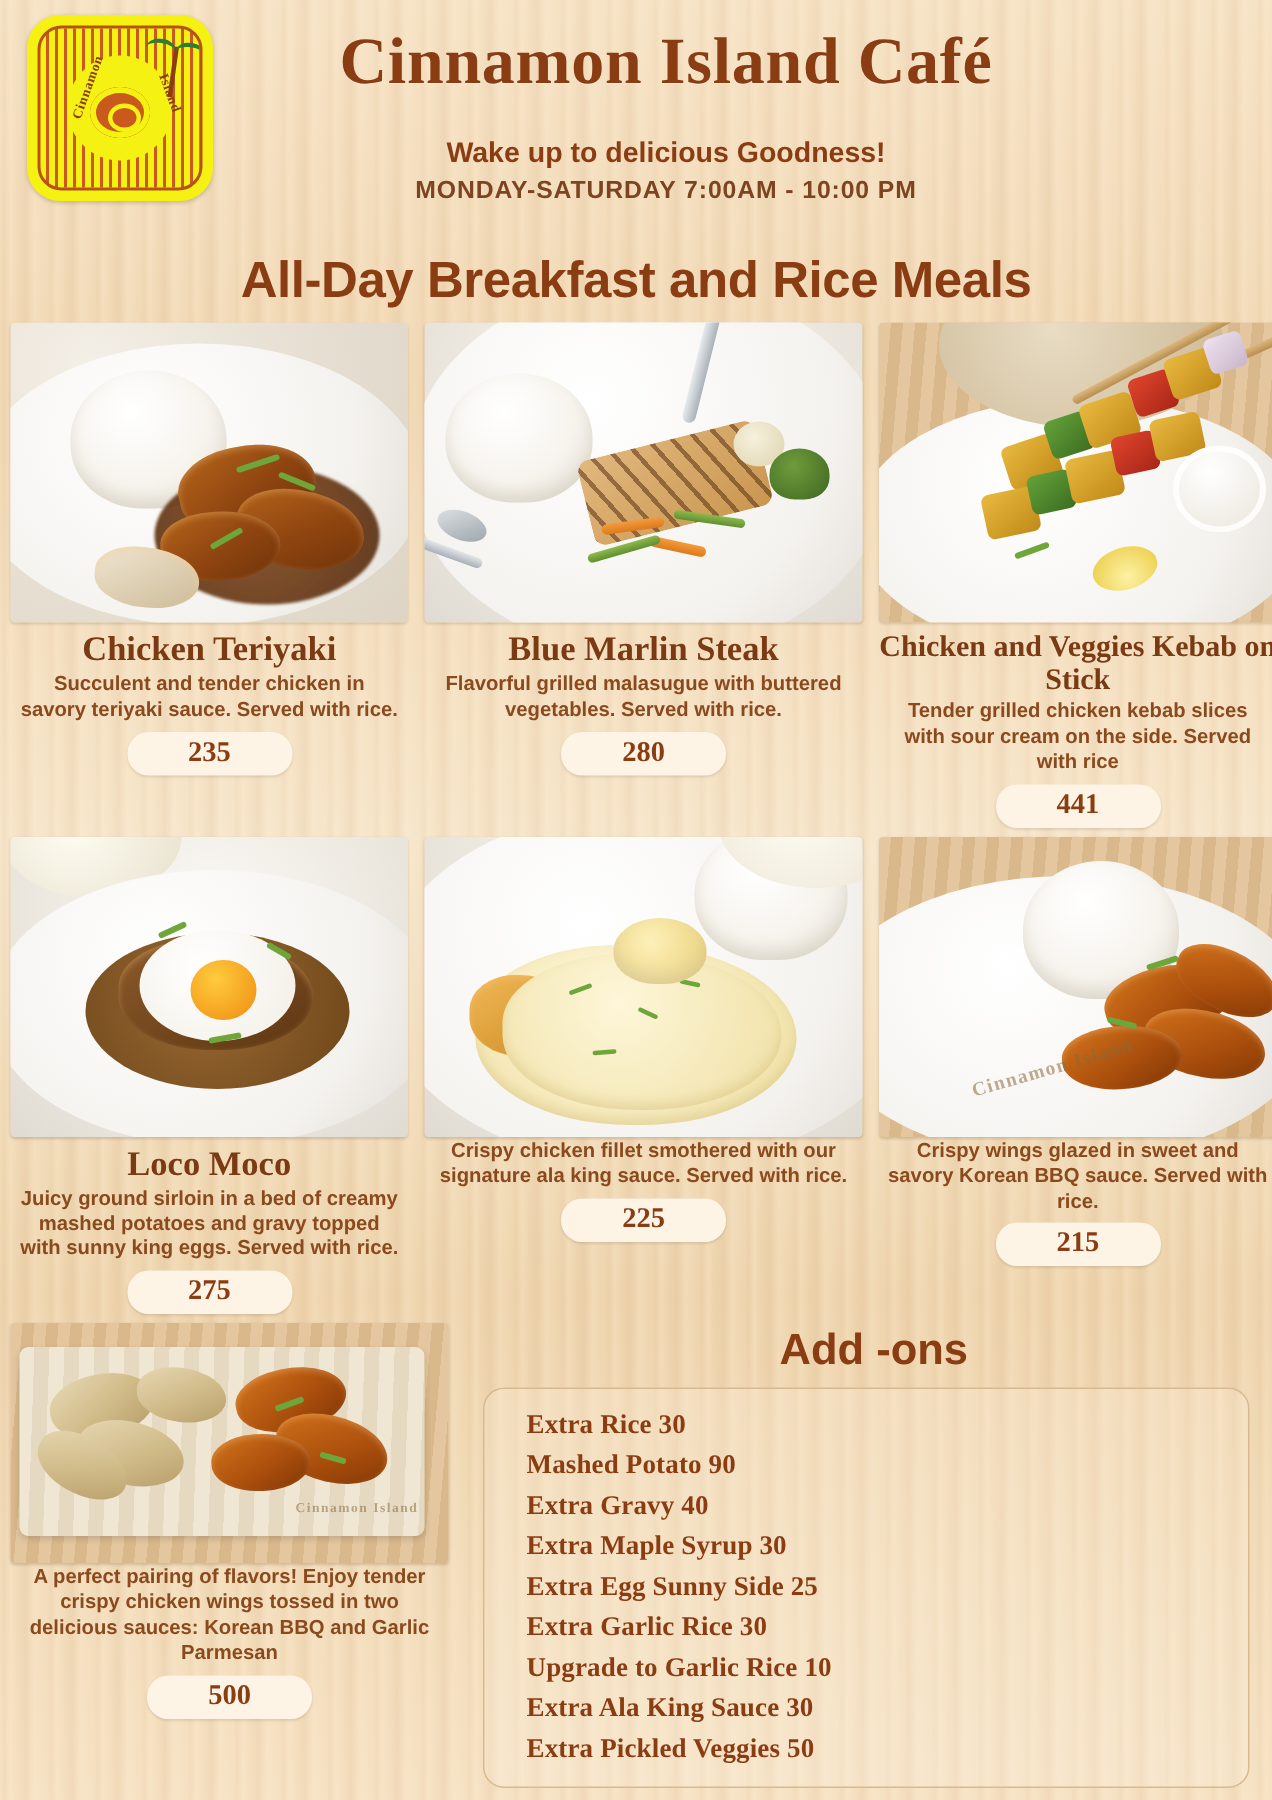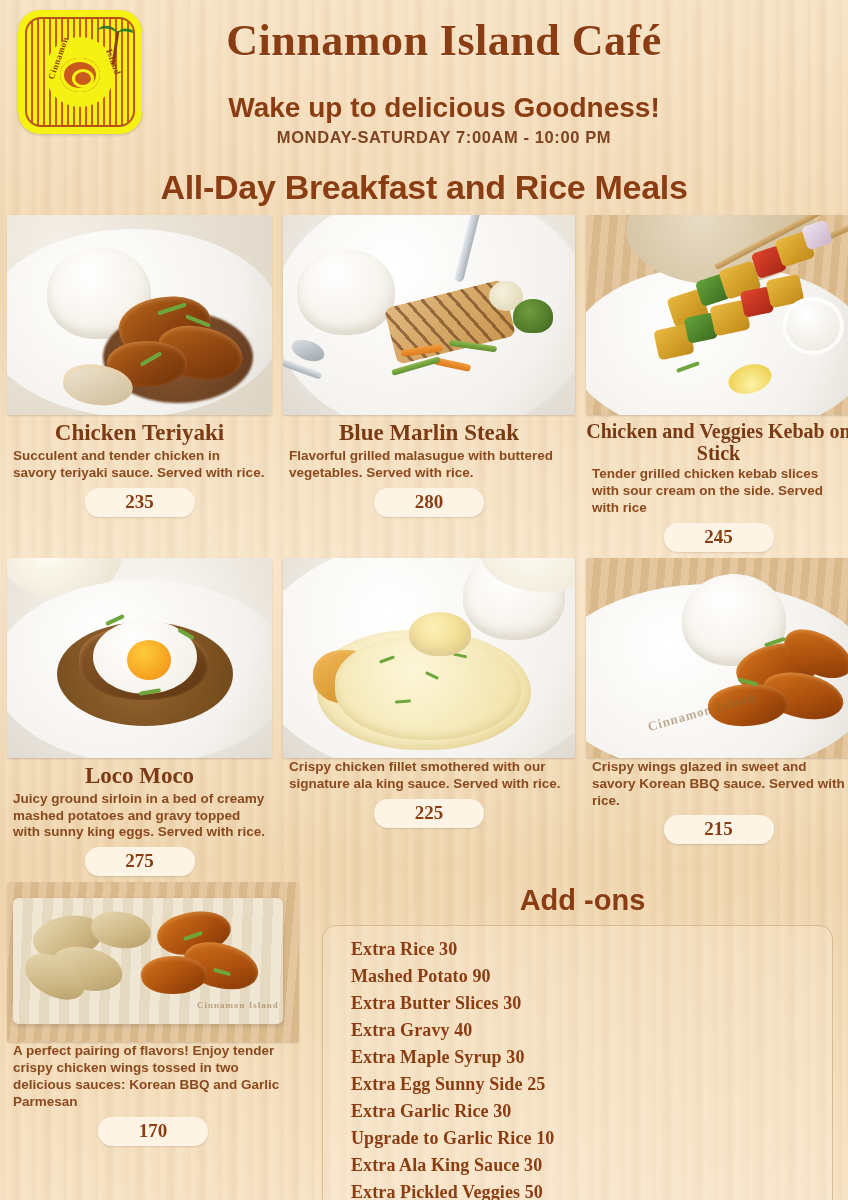--- a/index.html
+++ b/index.html
@@ -127,21 +127,21 @@
     font-size: 44px;
     color: #8a3d12;
     letter-spacing: 0.5px;
     line-height: 1.05;
     margin: 10px 0 2px 0;
     text-shadow: 0 1px 0 rgba(255,255,255,0.35);
   }
   .cafe-tag {
     font-family: "Liberation Sans", sans-serif;
     font-weight: bold;
-    font-size: 28px;
+    font-size: 19px;
     color: #8a3d12;
     margin-bottom: 2px;
     margin-top: 28px;
   }
   .cafe-hours {
     font-family: "Liberation Sans", sans-serif;
     font-weight: bold;
     font-size: 16.5px;
     letter-spacing: 0.6px;
     color: #7d4422;
@@ -188,21 +188,21 @@
     text-align: center;
     margin: 6px 0 1px 0;
     line-height: 1.08;
   }
   .dish-name.small { font-size: 20px; }
   .dish-desc {
     font-family: "Liberation Sans", sans-serif;
     font-weight: bold;
     color: #8a4a1e;
     font-size: 13.5px;
-    text-align: left;
+    text-align: center;
     line-height: 1.25;
     margin: 1px 6px 4px 6px;
   }
   .price {
     min-width: 78px;
     padding: 3px 16px 4px;
     border-radius: 14px;
     background: #fdf4e6;
     color: #8a3d12;
     font-family: "Liberation Serif", serif;
@@ -510,21 +510,21 @@
         <div class="kebab-chunk k-pepper-g" style="left:100px; top:100px; width:30px; height:26px; transform:rotate(-12deg);"></div>
         <div class="kebab-chunk k-chicken" style="left:126px; top:88px; width:36px; height:30px; transform:rotate(-12deg);"></div>
         <div class="kebab-chunk k-pepper-r" style="left:156px; top:74px; width:30px; height:26px; transform:rotate(-12deg);"></div>
         <div class="kebab-chunk k-chicken" style="left:182px; top:62px; width:34px; height:28px; transform:rotate(-12deg);"></div>
         <div class="dip-cup" style="left:196px; top:82px; width:62px; height:58px;"></div>
         <div class="lemon" style="left:142px; top:150px;"></div>
         <div class="scallion" style="left:90px; top:150px; width:24px; transform:rotate(-20deg);"></div>
       </div>
       <div class="dish-name small">Chicken and Veggies Kebab on Stick</div>
       <div class="dish-desc">Tender grilled chicken kebab slices with sour cream on the side. Served with rice</div>
-      <div class="price">245</div>
+      <div class="price">441</div>
     </div>
 
     <div class="card">
       <div class="photo">
         <div class="bg-lightgray"></div>
         <div class="plate" style="left:-6px; top:-40px; width:120px; height:80px; background:radial-gradient(circle at 40% 40%,#fffdf2,#e7e0cd);"></div>
         <div class="plate" style="left:-14px; top:22px; width:300px; height:184px;"></div>
         <div class="gravy" style="left:50px; top:64px; width:176px; height:104px;"></div>
         <div class="chicken-piece" style="left:72px; top:68px; width:130px; height:74px; background:linear-gradient(150deg,#8c5a2a,#5d3612);"></div>
         <div class="egg-white" style="left:86px; top:62px; width:104px; height:74px;"></div>
@@ -586,30 +586,29 @@
         <div class="wing-pale" style="left:16px; top:76px; width:64px; height:38px; transform:rotate(26deg);"></div>
         <div class="wing-pale" style="left:84px; top:30px; width:60px; height:36px; transform:rotate(6deg);"></div>
         <div class="wing" style="left:150px; top:30px; width:74px; height:42px; transform:rotate(-12deg);"></div>
         <div class="wing" style="left:176px; top:62px; width:76px; height:44px; transform:rotate(12deg);"></div>
         <div class="wing" style="left:134px; top:74px; width:66px; height:38px; transform:rotate(-4deg);"></div>
         <div class="scallion" style="left:176px; top:52px; width:20px; transform:rotate(-20deg);"></div>
         <div class="scallion" style="left:206px; top:88px; width:18px; transform:rotate(16deg);"></div>
         <div class="brandmark" style="left:190px; top:118px; font-size:9px;">Cinnamon Island</div>
       </div>
       <div class="dish-desc">A perfect pairing of flavors! Enjoy tender crispy chicken wings tossed in two delicious sauces: Korean BBQ and Garlic Parmesan</div>
-      <div class="price">170</div>
+      <div class="price">500</div>
     </div>
 
     <div>
       <div class="addons-title">Add -ons</div>
       <div class="addons-box">
         <ul class="addons-list">
           <li>Extra Rice  30</li>
           <li>Mashed Potato  90</li>
-          <li>Extra Butter Slices  30</li>
           <li>Extra Gravy  40</li>
           <li>Extra Maple Syrup  30</li>
           <li>Extra Egg Sunny Side  25</li>
           <li>Extra Garlic Rice  30</li>
           <li>Upgrade to Garlic Rice  10</li>
           <li>Extra Ala King Sauce  30</li>
           <li>Extra Pickled Veggies 50</li>
         </ul>
       </div>
     </div>

